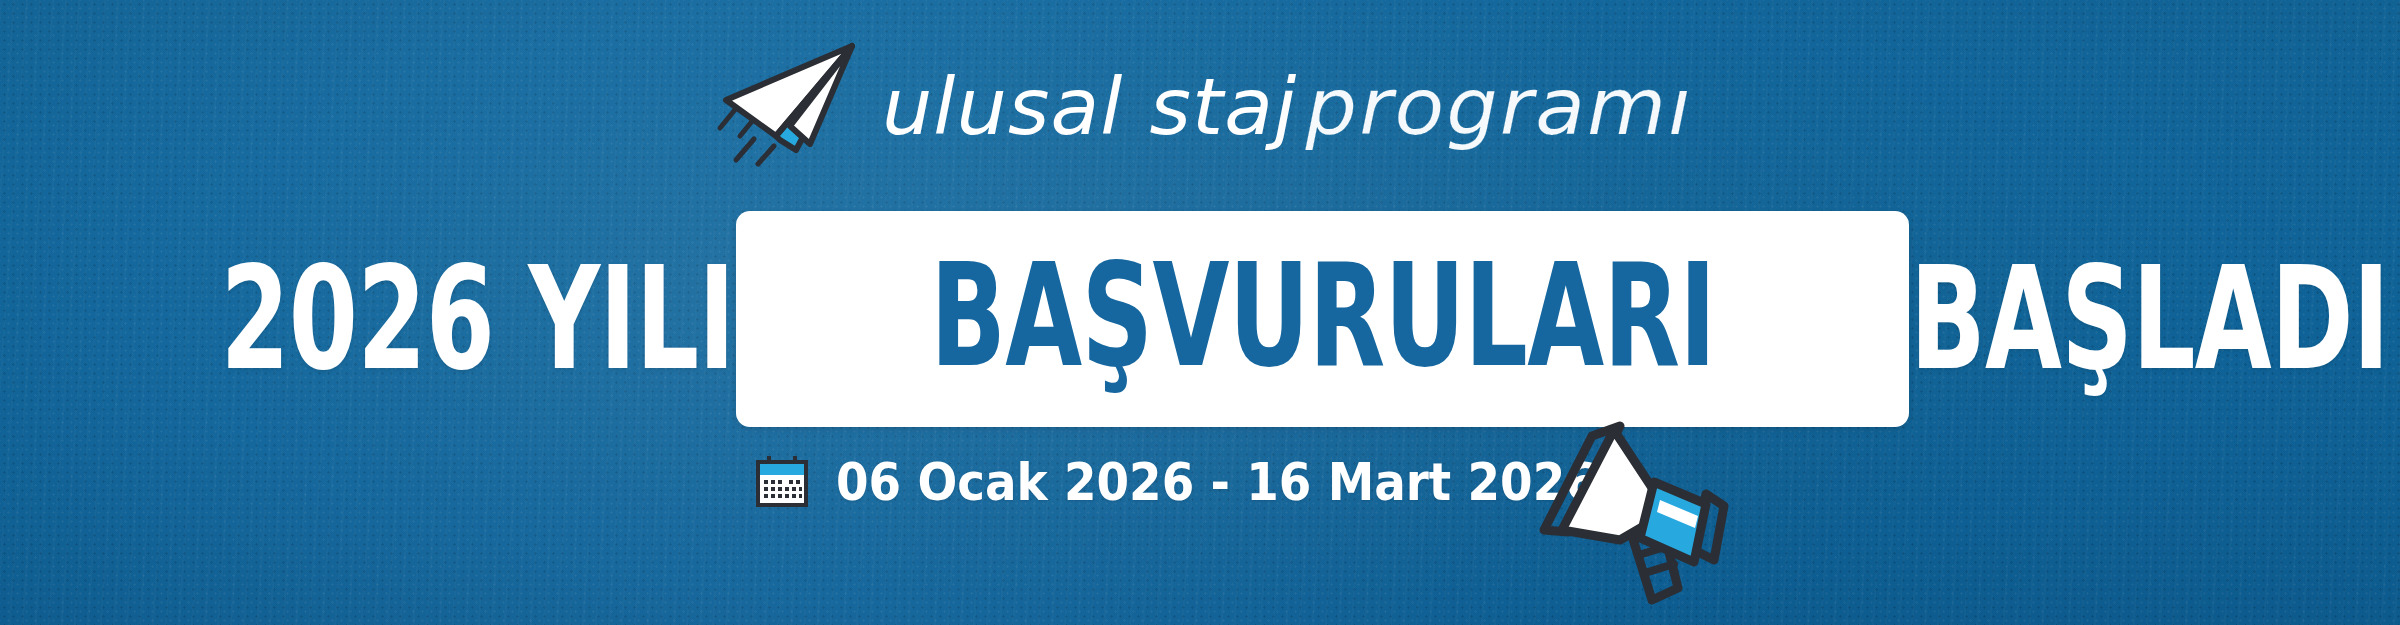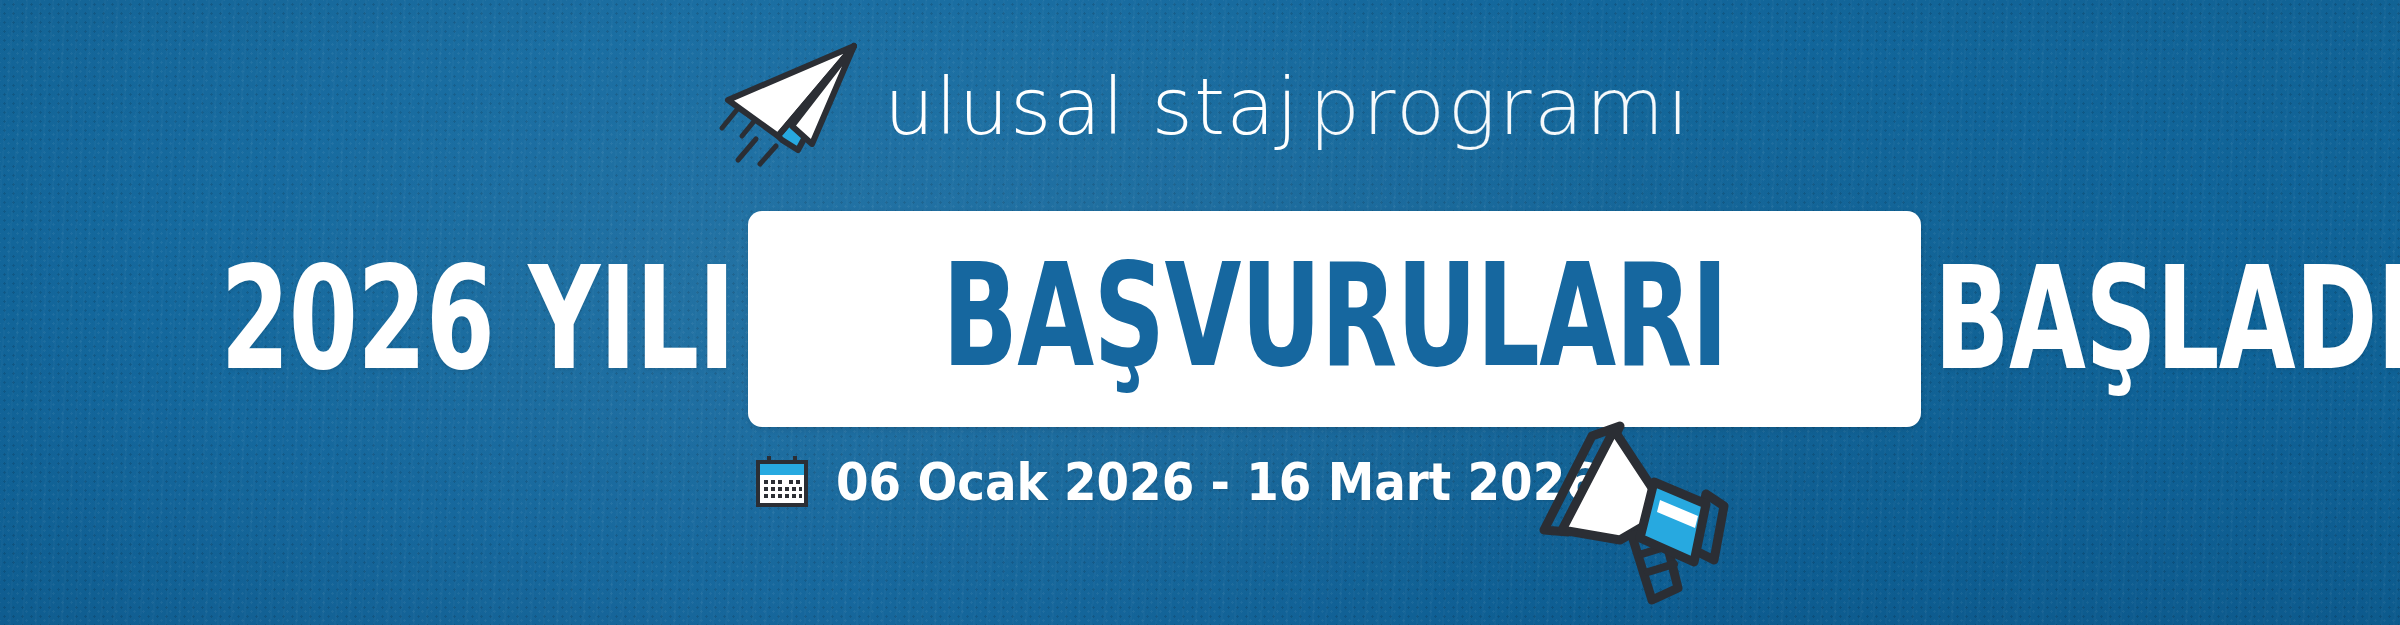--- a/index.html
+++ b/index.html
@@ -68,20 +68,21 @@
     height: 128px;
     flex: none;
     margin-top: -6px;
   }
   .logo-text {
     display: flex;
     align-items: baseline;
     color: #ffffff;
     white-space: nowrap;
     letter-spacing: 0.5px;
+    font-style: italic;
   }
   .logo-main {
     font-family: "DejaVu Sans", sans-serif;
     font-size: 78px;
     font-weight: 300;
     line-height: 1;
     letter-spacing: 1px;
     color: #ffffff;
     transform: scaleX(1.02);
   }
@@ -125,21 +126,21 @@
     text-shadow: 0 2px 4px rgba(0,0,0,0.10);
   }
   .hl-plain.left  { transform-origin: right center; margin-right: -2px; }
   .hl-plain.right { transform-origin: left center;  margin-left: -2px; }
 
   .hl-box {
     background: #ffffff;
     color: #16679f;
     border-radius: 14px;
     padding: 34px 26px 40px 26px;
-    margin: 0 15px;
+    margin: 0 3px;
     display: inline-flex;
     align-items: center;
     box-shadow: 0 2px 7px rgba(0,0,0,0.12);
   }
   .hl-box .hl-boxtext {
     transform: scaleX(0.70);
     transform-origin: center;
     display: inline-block;
   }
 

